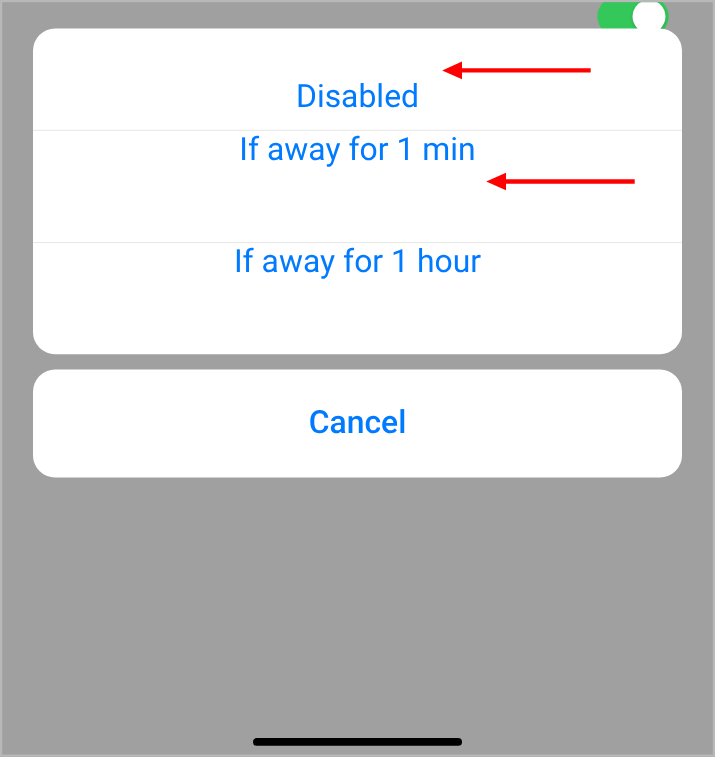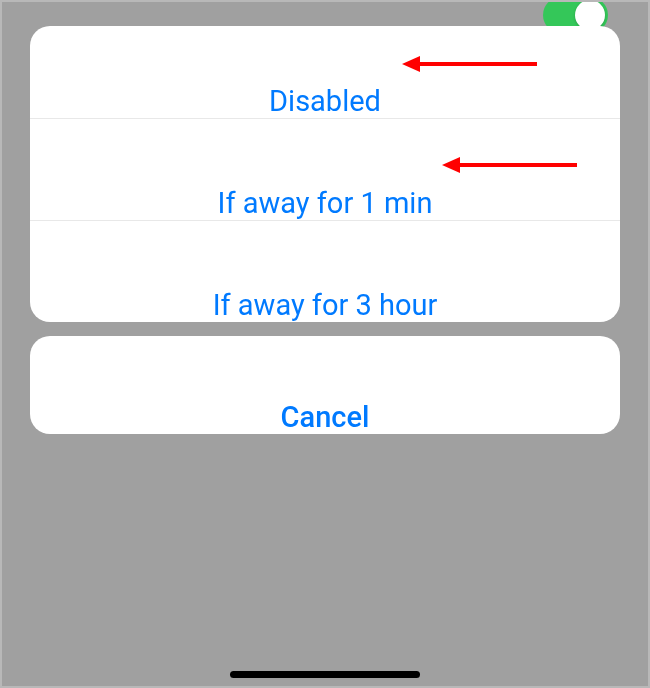--- a/index.html
+++ b/index.html
@@ -43,46 +43,46 @@
       bottom: 20px;
     }
     .options-sheet {
       background: #fff;
       border-radius: 20px;
       overflow: hidden;
     }
     .option {
       height: 102px;
       display: flex;
-      align-items: flex-end;
+      align-items: flex-start;
       justify-content: center;
       color: #007aff;
       font-size: 29px;
       font-weight: 400;
       cursor: pointer;
       position: relative;
     }
     .option.first {
       height: 92px;
-      align-items: flex-end;
+      align-items: center;
       padding-top: 32px;
     }
     .option + .option {
       border-top: 1px solid #e8e8e8;
     }
     .cancel-sheet {
       margin-top: 14px;
       background: #fff;
       border-radius: 20px;
       overflow: hidden;
     }
     .cancel-btn {
       height: 98px;
       display: flex;
-      align-items: flex-end;
+      align-items: center;
       justify-content: center;
       color: #007aff;
       font-size: 29px;
       font-weight: 500;
       cursor: pointer;
     }
     .arrow {
       position: absolute;
       pointer-events: none;
     }
@@ -114,21 +114,21 @@
 
 <div class="sheet-container">
   <div class="options-sheet">
     <div class="option first">
       <span>Disabled</span>
     </div>
     <div class="option">
       <span>If away for 1 min</span>
     </div>
     <div class="option">
-      <span>If away for 3 hour</span>
+      <span>If away for 1 hour</span>
     </div>
   </div>
   <div class="cancel-sheet">
     <div class="cancel-btn">
       <span>Cancel</span>
     </div>
   </div>
 </div>
 
 <svg class="arrow arrow-1" width="140" height="20">

